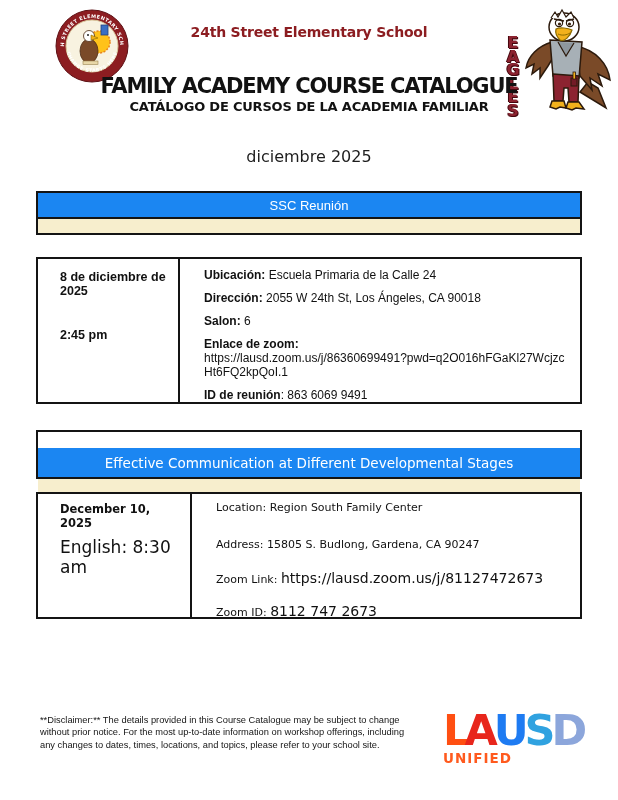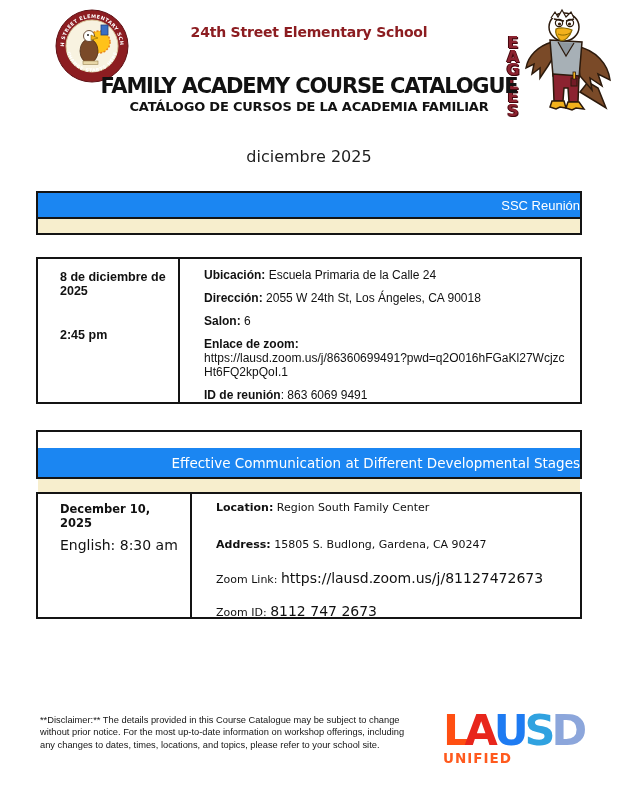--- a/index.html
+++ b/index.html
@@ -22,21 +22,21 @@
   .title{left:0;top:74px;width:618px;text-align:center;font-size:21px;font-weight:bold;
          letter-spacing:-1.2px;color:#121212;}
   .subtitle{left:0;top:99px;width:618px;text-align:center;font-size:13px;font-weight:bold;
             letter-spacing:-0.2px;color:#121212;}
   .month-en{left:0;top:122px;width:618px;text-align:center;font-size:17px;color:#1d1d1d;}
   .month-es{left:0;top:147px;width:618px;text-align:center;font-size:16px;color:#1d1d1d;}
 
   
   .banner{left:36px;width:546px;border:2px solid #141414;box-sizing:border-box;}
   .banner-blue{background:#1b86f2;color:#ffffff;text-align:center;
-               border-bottom:2px solid #141414;display:flex;align-items:center;justify-content:flex-end;}
+               border-bottom:2px solid #141414;display:flex;align-items:center;justify-content:center;}
   .banner-cream{background:#f7eecd;}
   .banner1{top:191px;height:44px;}
   .banner1 .banner-blue{height:24px;font-family:"Liberation Sans",sans-serif;font-size:13px;}
   .banner1 .banner-cream{height:14px;}
   .banner2{top:430px;height:49px;}
   .banner2 .banner-blue{height:29px;font-size:13.5px;margin-top:16px;}
   .banner2 .banner-cream{height:14px;}
 
   
   .info-table{left:36px;width:546px;border:2px solid #141414;box-sizing:border-box;display:flex;}
@@ -47,24 +47,24 @@
   .table1 .cell-left{font-size:12.5px;font-weight:bold;}
   .t1-time{margin-top:30px;}
   .table1 .cell-right{font-size:12px;line-height:1.2;}
   .t1-row{margin-bottom:8.5px;}
   .t1-label{font-weight:bold;}
   .t1-url{word-break:break-all;width:366px;}
 
   .table2{top:492px;height:127px;}
   .table2 .cell-left{padding-top:8px;}
   .t2-date{font-size:11.5px;font-weight:bold;}
-  .t2-time-en{font-size:14px;margin-top:7px;}
+  .t2-time-en{font-size:17px;margin-top:7px;}
   .t2-time-es{font-size:12.5px;margin-top:12px;}
   .table2 .cell-right{font-size:11px;padding-top:7px;}
-  .t2-label{font-weight:bold;}
+  .t2-label{font-weight:normal;}
   .t2-row2{margin-top:24px;}
   .t2-row3{margin-top:19px;}
   .t2-row4{margin-top:17px;}
   .t2-big{font-size:14px;}
 
   
   .disclaimer{left:40px;top:714px;width:368px;font-family:"Liberation Sans",sans-serif;
               font-size:9.3px;line-height:1.33;color:#151515;}
   .lausd{left:443px;top:710px;width:150px;}
   .lausd-word{font-size:43px;font-weight:bold;letter-spacing:-4px;line-height:40px;

